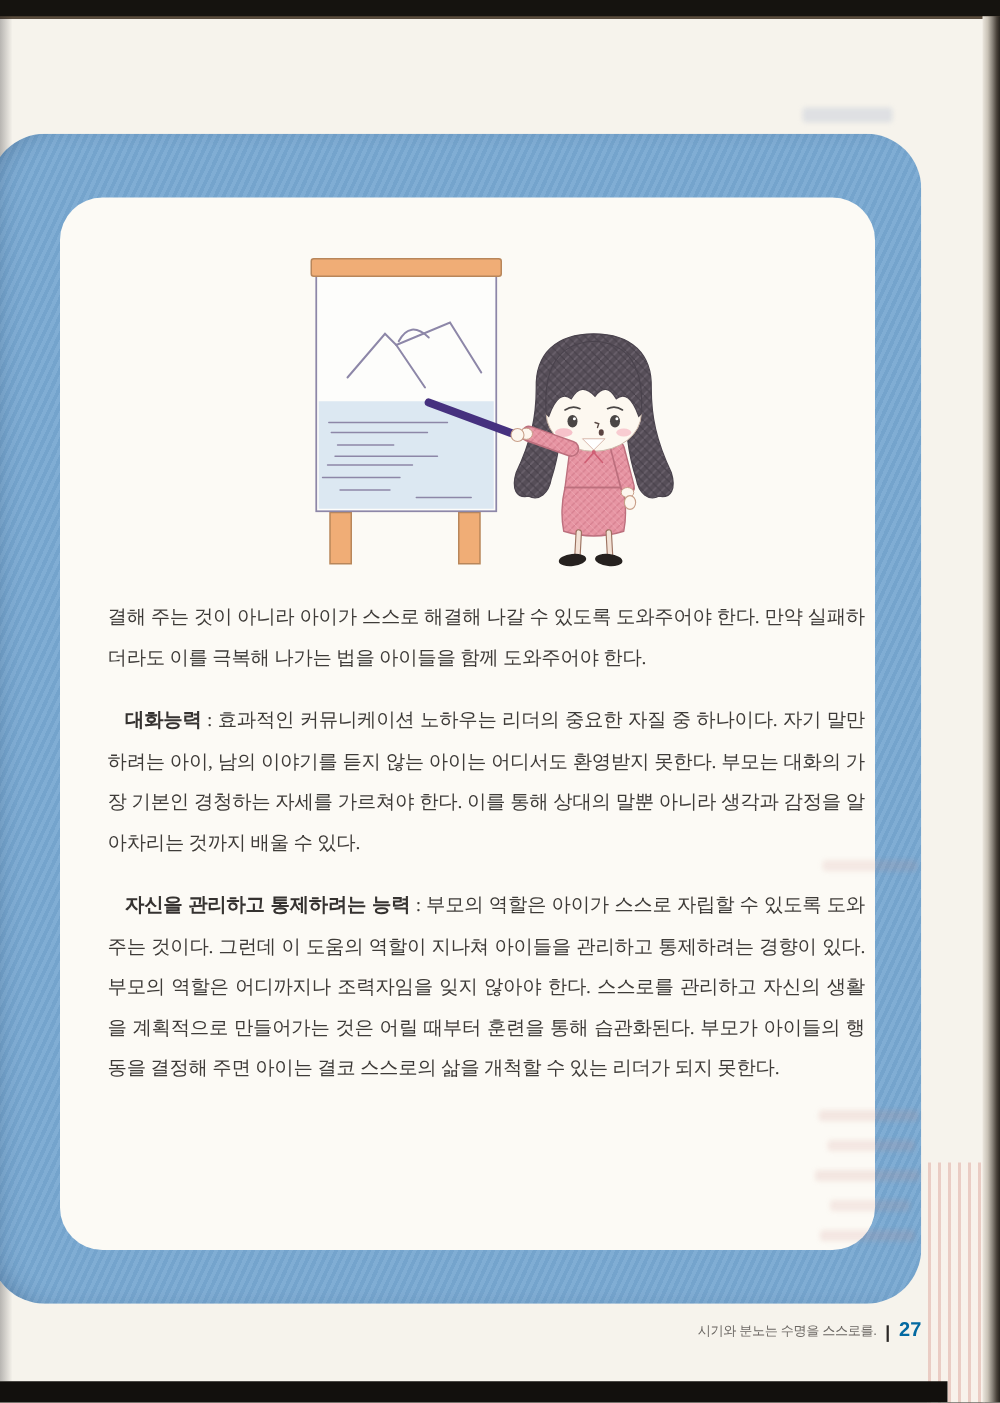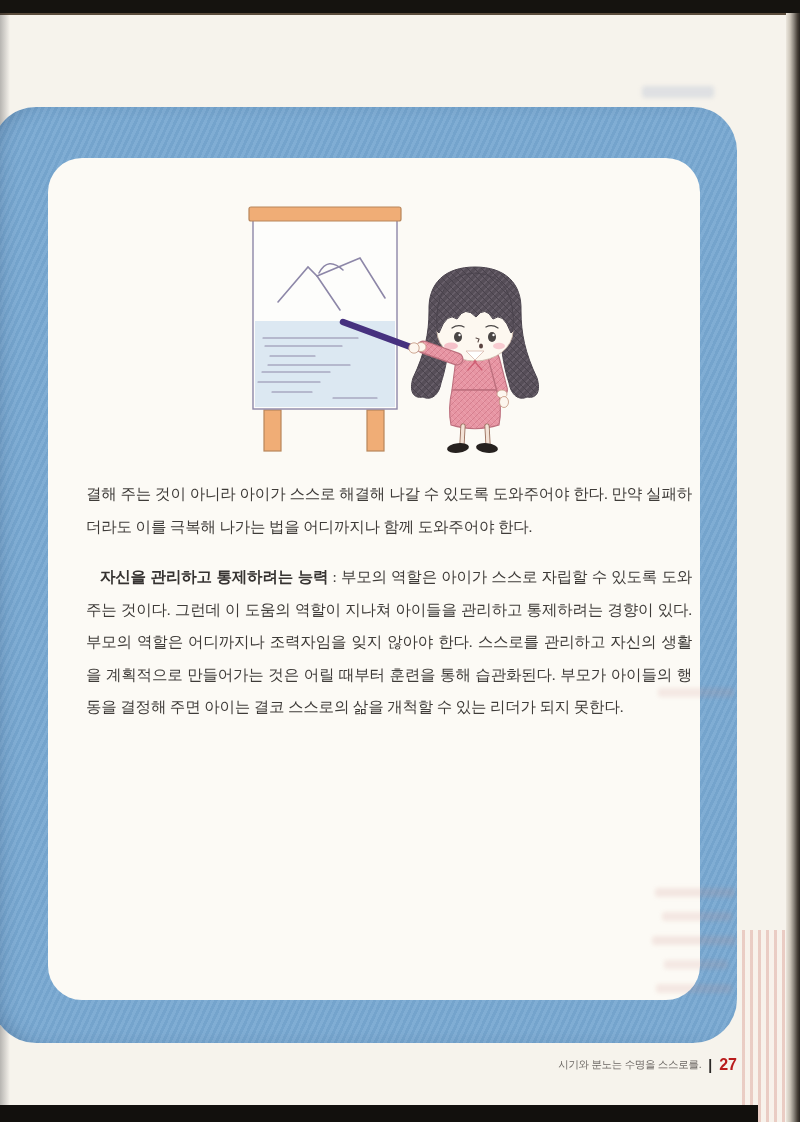--- a/index.html
+++ b/index.html
@@ -35,21 +35,21 @@
               letter-spacing:-0.2px;}
   .text-block p{margin:0 0 18px 0;}
   .text-block p.indent{text-indent:14px;}
   .lead{font-family:"Liberation Sans","DejaVu Sans",sans-serif;font-weight:700;color:#353230;}
 
   
   .footer{position:absolute;right:63px;top:1056px;display:flex;align-items:center;gap:7px;
           font-family:"Liberation Sans","DejaVu Sans",sans-serif;}
   .running-title{font-size:10.5px;color:#6b6763;letter-spacing:-0.3px;}
   .separator{font-size:14px;font-weight:700;color:#2b2826;}
-  .page-number{font-size:16px;font-weight:700;color:#b91c1c;letter-spacing:0;text-align:center;}
+  .page-number{font-size:16px;font-weight:700;color:#0369a1;letter-spacing:0;text-align:center;}
 
   
   .ghost{position:absolute;border-radius:3px;filter:blur(2px);}
   .g1{left:642px;top:86px;width:72px;height:12px;background:rgba(140,160,195,.22);}
   .g2{left:658px;top:688px;width:76px;height:9px;background:rgba(200,128,122,.14);}
   .g3{left:655px;top:888px;width:80px;height:9px;background:rgba(200,128,122,.16);}
   .g4{left:662px;top:912px;width:70px;height:9px;background:rgba(200,128,122,.15);}
   .g5{left:652px;top:936px;width:84px;height:9px;background:rgba(200,128,122,.16);}
   .g6{left:664px;top:960px;width:64px;height:9px;background:rgba(200,128,122,.14);}
   .g7{left:656px;top:984px;width:76px;height:9px;background:rgba(200,128,122,.15);}
@@ -151,21 +151,22 @@
 
           <line x1="108" y1="139" x2="181" y2="166" stroke="#46317f" stroke-width="6.5" stroke-linecap="round"></line>
           <line x1="222" y1="176" x2="188" y2="164" stroke="#bc6f7d" stroke-width="13" stroke-linecap="round"></line>
           <line x1="222" y1="176" x2="189" y2="164" stroke="url(#dressp)" stroke-width="10.5" stroke-linecap="round"></line>
           <ellipse cx="186" cy="164" rx="5" ry="4.5" fill="#fdf6ee" stroke="#c9a08a" stroke-width="0.8"></ellipse>
           <circle cx="179" cy="165" r="5.2" fill="#fdf6ee" stroke="#c9a08a" stroke-width="0.9"></circle>
         </g>
       </svg>
 
       <div class="text-block">
-        <p><span class="lead"></span><span>결해 주는 것이 아니라 아이가 스스로 해결해 나갈 수 있도록 도와주어야 한다. 만약 실패하더라도 이를 극복해 나가는 법을 어디까지나 함께 도와주어야 한다.</span></p>
+        <p><span class="lead"></span><span>결해 주는 것이 아니라 아이가 스스로 해결해 나갈 수 있도록 도와주어야 한다. 만약 실패하더라도 이를 극복해 나가는 법을 아이들을 함께 도와주어야 한다.</span></p>
+        <p class="indent"><span class="lead">대화능력</span><span> : 효과적인 커뮤니케이션 노하우는 리더의 중요한 자질 중 하나이다. 자기 말만 하려는 아이, 남의 이야기를 듣지 않는 아이는 어디서도 환영받지 못한다. 부모는 대화의 가장 기본인 경청하는 자세를 가르쳐야 한다. 이를 통해 상대의 말뿐 아니라 생각과 감정을 알아차리는 것까지 배울 수 있다.</span></p>
         <p class="indent"><span class="lead">자신을 관리하고 통제하려는 능력</span><span> : 부모의 역할은 아이가 스스로 자립할 수 있도록 도와주는 것이다. 그런데 이 도움의 역할이 지나쳐 아이들을 관리하고 통제하려는 경향이 있다. 부모의 역할은 어디까지나 조력자임을 잊지 않아야 한다. 스스로를 관리하고 자신의 생활을 계획적으로 만들어가는 것은 어릴 때부터 훈련을 통해 습관화된다. 부모가 아이들의 행동을 결정해 주면 아이는 결코 스스로의 삶을 개척할 수 있는 리더가 되지 못한다.</span></p>
       </div>
 
     </div>
   </div>
 
   <div class="footer">
     <span class="running-title">시기와 분노는 수명을 스스로를.</span>
     <span class="separator">|</span>
     <span class="page-number">27</span>

